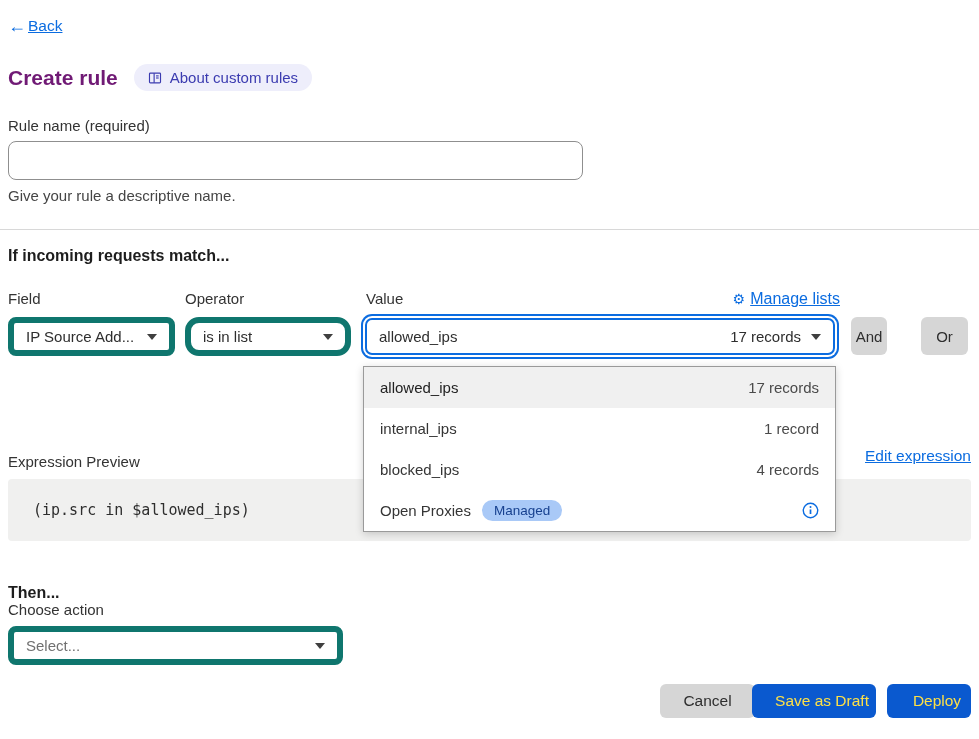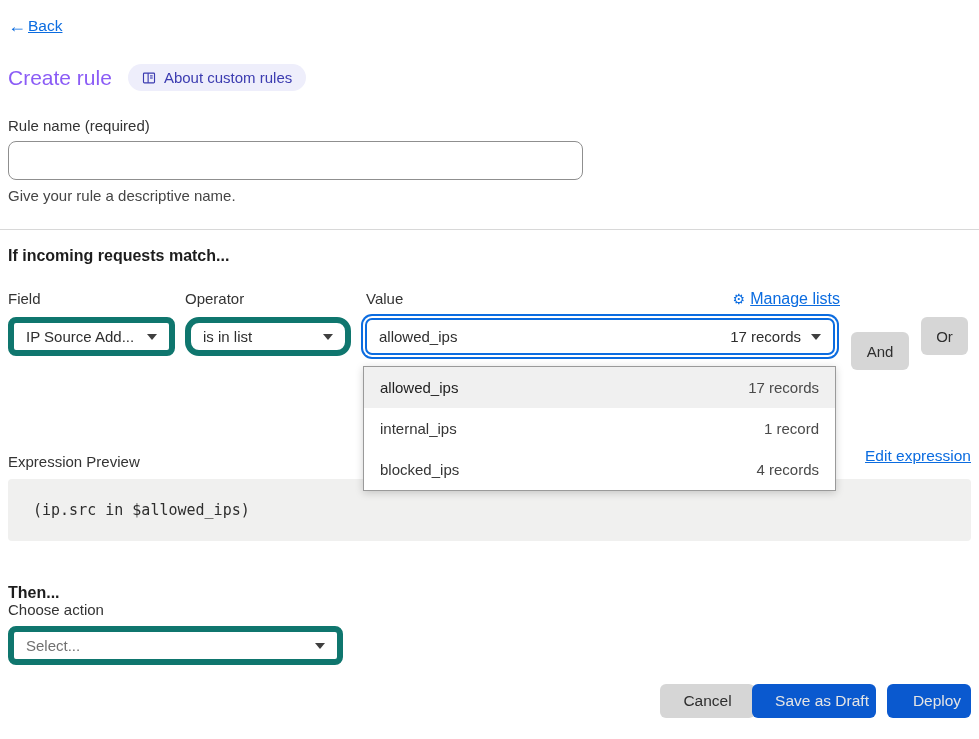--- a/index.html
+++ b/index.html
@@ -11,21 +11,21 @@
   a, .link { color:var(--link-blue,#0b6ce0); text-decoration:none; cursor:pointer; }
   .underline { text-decoration:underline; }
 
   
   .back { position:absolute; left:8px; top:17px; display:flex; align-items:center; gap:2px;
           font-size:15.5px; color:var(--link-blue,#0b6ce0); cursor:pointer; }
   .back .arrow { font-size:18px; line-height:1; }
 
   
   .title-row { position:absolute; left:8px; top:64px; display:flex; align-items:center; gap:16px; }
-  .title-row h1 { font-size:21px; font-weight:400; color:#8b5cf6; }
+  .title-row h1 { font-size:21px; font-weight:700; color:#701a75; }
   .about-badge { display:inline-flex; align-items:center; gap:8px;
     background:var(--badge-indigo-bg,#eeeefb); color:var(--badge-indigo-text,#3b3bb0);
     padding:5px 14px; border-radius:15px; font-size:15px; cursor:pointer; }
 
   
   .lbl { position:absolute; font-size:15px; color:#333; }
   .rule-input { position:absolute; left:8px; top:141px; width:575px; height:39px;
     border:1px solid #8f8f8f; border-radius:8px; font-size:15px; padding:0 12px;
     font-family:"Liberation Sans", sans-serif; outline:none; background:#fff; }
   .helper { position:absolute; left:8px; top:187px; font-size:15px; color:#454545; }
@@ -68,21 +68,21 @@
     background:#f0f0ef; border-radius:4px; display:flex; align-items:center; padding:0 25px;
     font-family:"DejaVu Sans Mono", monospace; font-size:15px; color:#2e2e2e; }
 
   
   .action-select { left:8px; width:335px; top:626px; color:#707070; }
 
   
   .footer-btn { position:absolute; top:684px; height:34px; border:none; border-radius:6px;
     font-size:15.5px; font-family:"Liberation Sans", sans-serif; cursor:pointer; }
   .btn-neutral { background:var(--neutral-button-bg,#d6d6d6); color:#2e2e2e; }
-  .btn-primary { background:var(--primary-button-blue,#0a59cf); color:#e5e5e5;padding-left:16px; }
+  .btn-primary { background:var(--primary-button-blue,#0a59cf); color:#fde047;padding-left:16px; }
 </style>
 </head>
 <body>
 
 <div class="page">
 
   <div class="back">
     <span class="arrow">←</span>
     <span class="underline">Back</span>
   </div>
@@ -130,35 +130,48 @@
   </div>
 
   <div class="select value-select">
     <span>allowed_ips</span>
     <span class="value-right">
       <span>17 records</span>
       <span class="chevron"></span>
     </span>
   </div>
 
-  <button class="gray-btn" style="left:851px; top:332px; width:58px;">And</button>
+  <button class="gray-btn" style="left:851px; top:317px; width:36px;">And</button>
   <button class="gray-btn" style="left:921px; top:317px; width:47px;">Or</button>
 
   <div class="dropdown">
     <div class="drop-row highlighted">
       <span class="drop-name" style="color:#222;">allowed_ips</span>
       <span class="drop-count">17 records</span>
     </div>
     <div class="drop-row">
       <span class="drop-name">internal_ips</span>
       <span class="drop-count">1 record</span>
     </div>
     <div class="drop-row">
       <span class="drop-name">blocked_ips</span>
       <span class="drop-count">4 records</span>
+    </div>
+    <div class="drop-row">
+      <span class="row-left">
+        <span class="drop-name">Open Proxies</span>
+        <span class="managed-pill">Managed</span>
+      </span>
+      <span class="info-icon">
+        <svg width="17" height="17" viewBox="0 0 16 16">
+          <circle cx="8" cy="8" r="6.8" fill="none" stroke="currentColor" stroke-width="1.3"></circle>
+          <line x1="8" y1="7" x2="8" y2="11.3" stroke="currentColor" stroke-width="1.6"></line>
+          <circle cx="8" cy="4.7" r="0.95" fill="currentColor"></circle>
+        </svg>
+      </span>
     </div>
   </div>
 
   <div class="lbl" style="left:8px; top:453px;">Expression Preview</div>
   <span class="link underline edit-link">Edit expression</span>
   <div class="code-box">
     <span>(ip.src in $allowed_ips)</span>
   </div>
 
   <div class="section-h" style="top:584px;">Then...</div>

